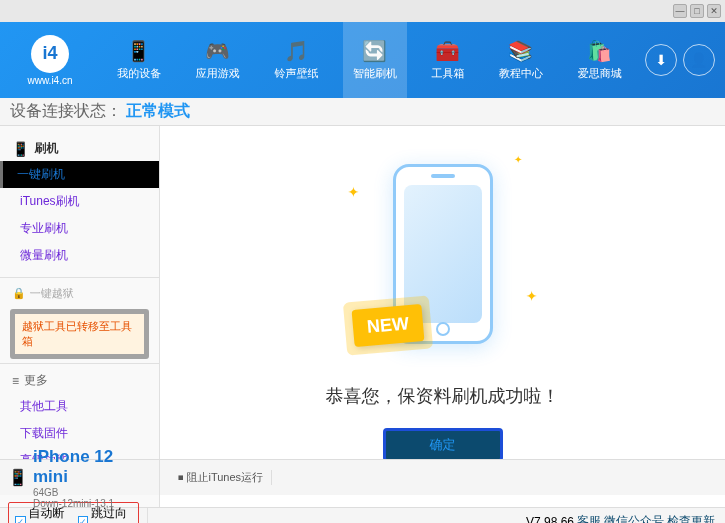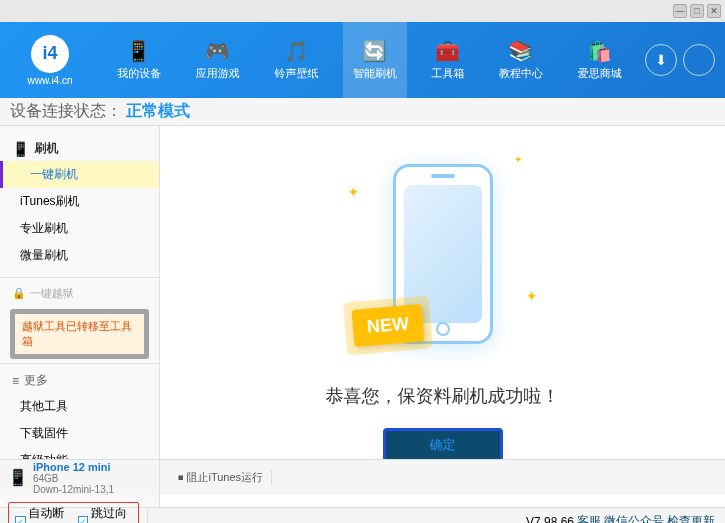--- a/index.html
+++ b/index.html
@@ -138,28 +138,28 @@
       align-items: center;
       padding: 4px 12px;
       color: #333;
       font-size: 12px;
       font-weight: bold;
     }
     .sidebar-section-header .icon { margin-right: 5px; font-size: 14px; color: #2196f3; }
     .sidebar-item {
       padding: 5px 10px 5px 20px;
       cursor: pointer;
-      color: #000000;
+      color: #6d28d9;
       font-size: 12px;
     }
     .sidebar-item.active {
-      background: #fef9c3;
+      background: #000000;
       color: #1976d2;
-      border-left: 3px solid #6d28d9;
-      padding-left: 27px;
+      border-left: 3px solid #737373;
+      padding-left: 14px;
     }
     .sidebar-divider {
       height: 1px;
       background: #e0e0e0;
       margin: 4px 0;
     }
     .sidebar-grayed {
       padding: 4px 12px;
       color: #aaa;
       font-size: 11px;
@@ -325,21 +325,21 @@
       justify-content: center;
       color: #2196f3;
       font-size: 9px;
     }
     .checkbox-box.checked::after {
       content: '✓';
     }
     .device-name {
       color: #1976d2;
       font-weight: bold;
-      font-size: 11px;
+      font-size: 17px;
     }
     .device-detail { color: #777; font-size: 10px; }
     .bottom-link {
       cursor: pointer;
       color: #0c4a6e;
     }
 
     .stop-itunes {
       display: flex;
       align-items: center;

